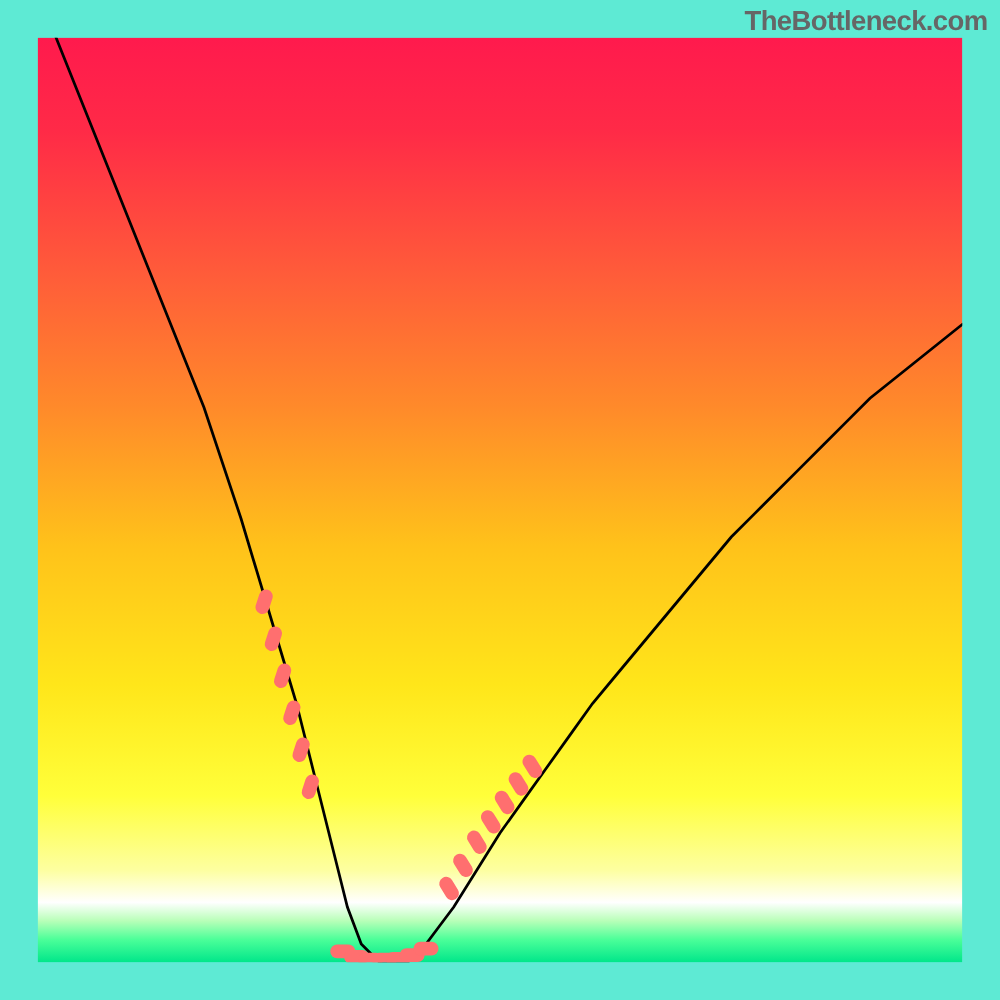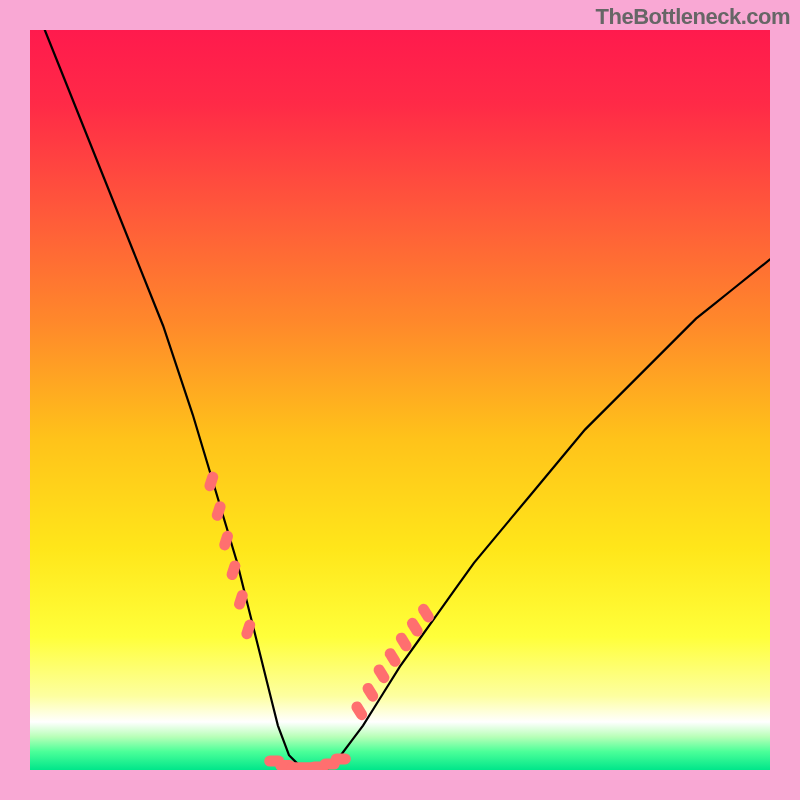--- a/index.html
+++ b/index.html
@@ -6,21 +6,21 @@
     margin: 0;
     padding: 0;
     width: 800px;
     height: 800px;
     overflow: hidden;
     font-family: Arial, Helvetica, sans-serif;
   }
   .frame {
     width: 800px;
     height: 800px;
-    background: #f9a8d4;
+    background: #5eead4;
     position: relative;
   }
   .plot {
     position: absolute;
     left: 30px;
     top: 30px;
     width: 740px;
     height: 740px;
     overflow: hidden;
   }

